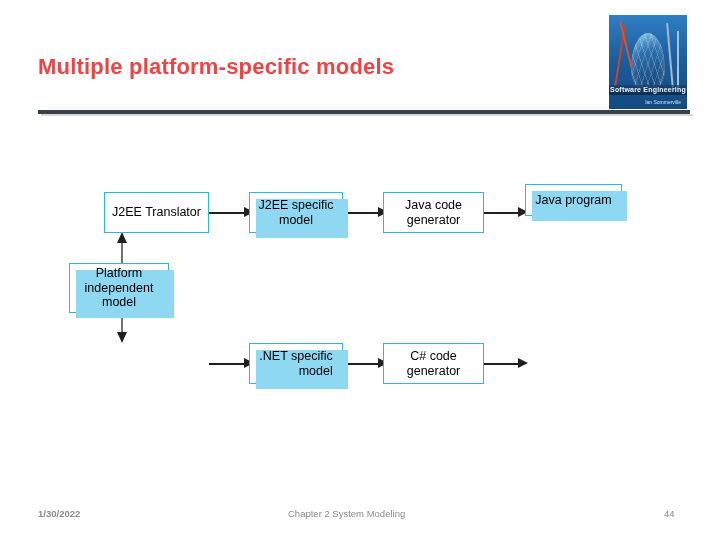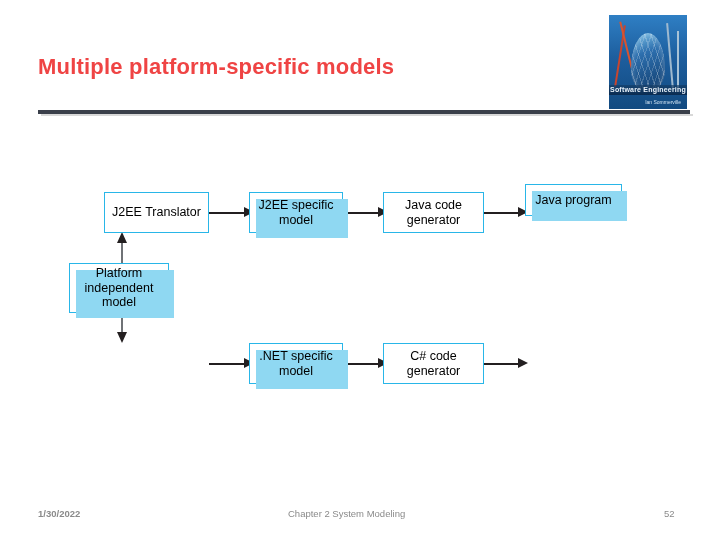--- a/index.html
+++ b/index.html
@@ -300,28 +300,28 @@
 
     <div class="node shadowed" style="left:525px; top:184px; width:97px; height:32px;">
       <span class="node-label">Java program</span>
     </div>
 
     <div class="node shadowed" style="left:69px; top:263px; width:100px; height:50px;">
       <span class="node-label">Platform<br>independent<br>model</span>
     </div>
 
 
-    <div class="node shadowed" style="left:249px; top:343px; width:94px; height:41px;">
+    <div class="node shadowed" style="left:249px; top:343px; width:94px; height:41px;text-align:right;">
       <span class="node-label">.NET specific<br>model</span>
     </div>
 
     <div class="node" style="left:383px; top:343px; width:101px; height:41px;justify-content:center;">
       <span class="node-label">C# code<br>generator</span>
     </div>
 
 
   </div>
 
   <div id="footer-date">1/30/2022</div>
   <div id="footer-center">Chapter 2 System Modeling</div>
-  <div id="footer-page">52</div>
+  <div id="footer-page">44</div>
 
 </div>
 
 </body></html>

